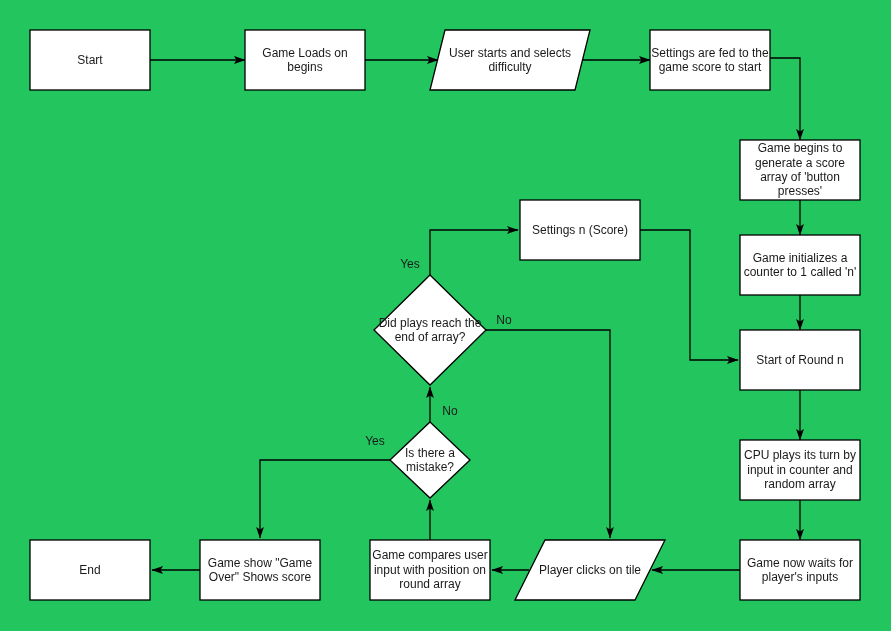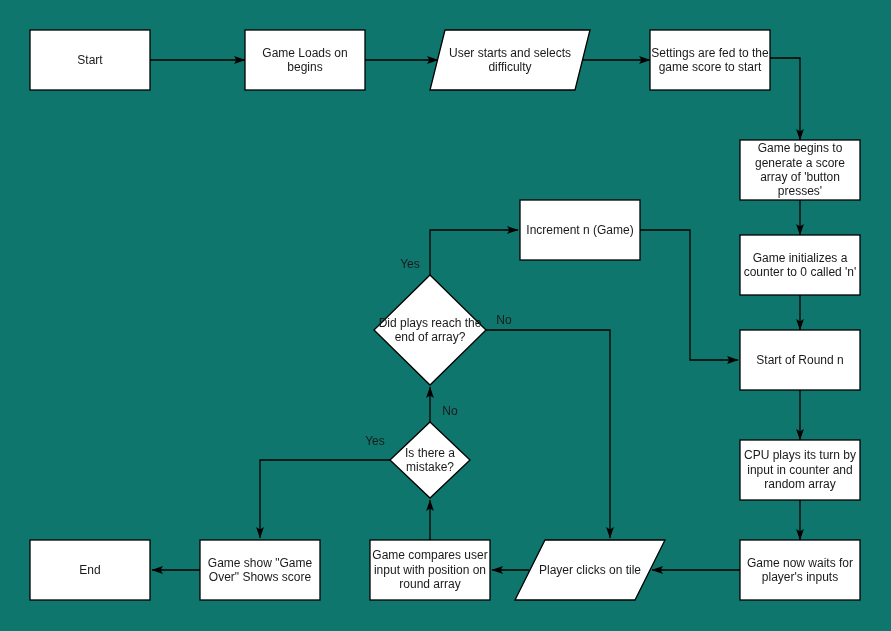--- a/index.html
+++ b/index.html
@@ -5,21 +5,21 @@
   html, body {
     margin: 0;
     padding: 0;
     background: #ffffff;
     font-family: "Liberation Sans", sans-serif;
   }
   .canvas {
     position: relative;
     width: 891px;
     height: 631px;
-    background: #0f766e;
+    background: #22c55e;
     overflow: hidden;
   }
   svg { display: block; }
   .node-label-box {
     width: 100%;
     height: 100%;
     display: flex;
     align-items: center;
     justify-content: center;
     text-align: center;
@@ -77,21 +77,21 @@
       <g>
         <rect x="650" y="30" width="120" height="60" fill="#ffffff" stroke="#000000" stroke-width="1.3"></rect>
         <foreignObject x="651" y="31" width="118" height="58"><div class="node-label-box">Settings are fed to the game score to start</div></foreignObject>
       </g>
       <g>
         <rect x="740" y="140" width="120" height="60" fill="#ffffff" stroke="#000000" stroke-width="1.3"></rect>
         <foreignObject x="741" y="141" width="118" height="58"><div class="node-label-box">Game begins to generate a score array of 'button presses'</div></foreignObject>
       </g>
       <g>
         <rect x="740" y="235" width="120" height="60" fill="#ffffff" stroke="#000000" stroke-width="1.3"></rect>
-        <foreignObject x="741" y="236" width="118" height="58"><div class="node-label-box">Game initializes a counter to 0 called 'n'</div></foreignObject>
+        <foreignObject x="741" y="236" width="118" height="58"><div class="node-label-box">Game initializes a counter to 1 called 'n'</div></foreignObject>
       </g>
       <g>
         <rect x="740" y="330" width="120" height="60" fill="#ffffff" stroke="#000000" stroke-width="1.3"></rect>
         <foreignObject x="741" y="331" width="118" height="58"><div class="node-label-box">Start of Round n</div></foreignObject>
       </g>
       <g>
         <rect x="740" y="440" width="120" height="60" fill="#ffffff" stroke="#000000" stroke-width="1.3"></rect>
         <foreignObject x="741" y="441" width="118" height="58"><div class="node-label-box">CPU plays its turn by input in counter and random array</div></foreignObject>
       </g>
       <g>
@@ -109,21 +109,21 @@
       <g>
         <polygon points="430,422 470,460 430,498 390,460" fill="#ffffff" stroke="#000000" stroke-width="1.3"></polygon>
         <foreignObject x="391" y="423" width="78" height="74"><div class="node-label-box">Is there a mistake?</div></foreignObject>
       </g>
       <g>
         <polygon points="430,275 486,330 430,385 374,330" fill="#ffffff" stroke="#000000" stroke-width="1.3"></polygon>
         <foreignObject x="375" y="276" width="110" height="108"><div class="node-label-box">Did plays reach the end of array?</div></foreignObject>
       </g>
       <g>
         <rect x="520" y="200" width="120" height="60" fill="#ffffff" stroke="#000000" stroke-width="1.3"></rect>
-        <foreignObject x="521" y="201" width="118" height="58"><div class="node-label-box">Increment n (Game)</div></foreignObject>
+        <foreignObject x="521" y="201" width="118" height="58"><div class="node-label-box">Settings n (Score)</div></foreignObject>
       </g>
       <g>
         <rect x="200" y="540" width="120" height="60" fill="#ffffff" stroke="#000000" stroke-width="1.3"></rect>
         <foreignObject x="201" y="541" width="118" height="58"><div class="node-label-box">Game show "Game Over" Shows score</div></foreignObject>
       </g>
       <g>
         <rect x="30" y="540" width="120" height="60" fill="#ffffff" stroke="#000000" stroke-width="1.3"></rect>
         <foreignObject x="31" y="541" width="118" height="58"><div class="node-label-box">End</div></foreignObject>
       </g>
       <text x="410" y="264" text-anchor="middle" dominant-baseline="central" class="edge-label">Yes</text>

